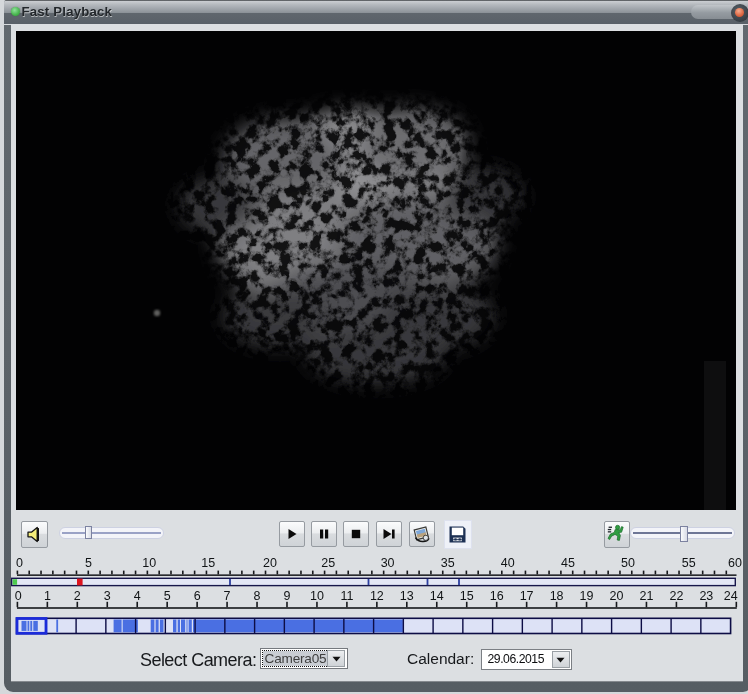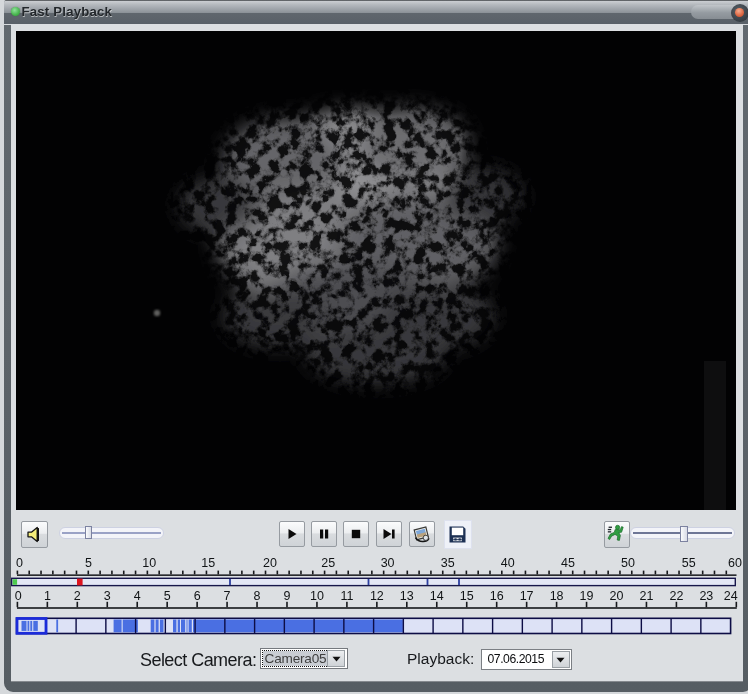--- a/index.html
+++ b/index.html
@@ -297,21 +297,21 @@
 
   <div class="abs" style="left:136px;top:650px;font-size:18px;letter-spacing:-0.55px;color:#17191c">Select Camera:</div>
   <div class="abs" style="left:255.5px;top:647.5px;width:88px;height:21.5px;background:#ffffff;border:1.5px solid #75797e;box-sizing:border-box">
     <div class="abs" style="left:2.5px;top:2px;width:65px;height:15.5px;background:#c9cdd3;outline:1px dotted #111;display:flex;align-items:center;justify-content:center;font-size:13.6px;letter-spacing:-0.2px;color:#404040">Camera05</div>
     <div class="abs" style="right:1.5px;top:1.5px;width:16px;height:15px;background:linear-gradient(#eceef0,#cfd3d7);border:1px solid #9aa0a5;display:flex;align-items:center;justify-content:center">
       <svg width="9" height="6" viewBox="0 0 9 6">
           <path d="M0.5 0.8 H8.5 L4.5 5.4 Z" fill="#111"></path>
         </svg>
     </div>
   </div>
-  <div class="abs" style="left:403px;top:650px;font-size:15.5px;letter-spacing:0px;color:#17191c">Playback:</div>
+  <div class="abs" style="left:403px;top:650px;font-size:15.5px;letter-spacing:0px;color:#17191c">Calendar:</div>
   <div class="abs" style="left:477px;top:648.5px;width:91px;height:21.5px;background:#ffffff;border:1.5px solid #7b7f84;box-sizing:border-box">
-    <div class="abs" style="left:5.5px;top:2px;font-size:12.2px;color:#0c0d0f;letter-spacing:-0.45px">07.06.2015</div>
+    <div class="abs" style="left:5.5px;top:2px;font-size:12.2px;color:#0c0d0f;letter-spacing:-0.45px">29.06.2015</div>
     <div class="abs" style="right:1.5px;top:1.5px;width:16px;height:15px;background:linear-gradient(#eceef0,#cfd3d7);border:1px solid #9aa0a5;display:flex;align-items:center;justify-content:center">
       <svg width="9" height="6" viewBox="0 0 9 6">
           <path d="M0.5 0.8 H8.5 L4.5 5.4 Z" fill="#111"></path>
         </svg>
     </div>
   </div>
 </div>
 </body></html>

